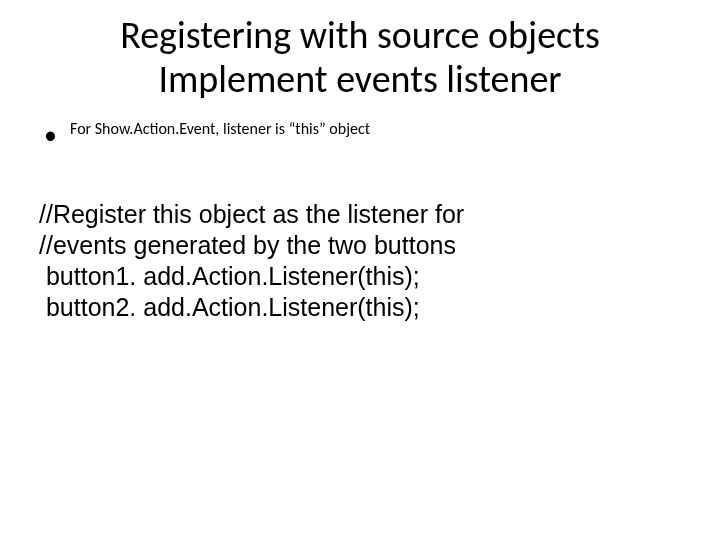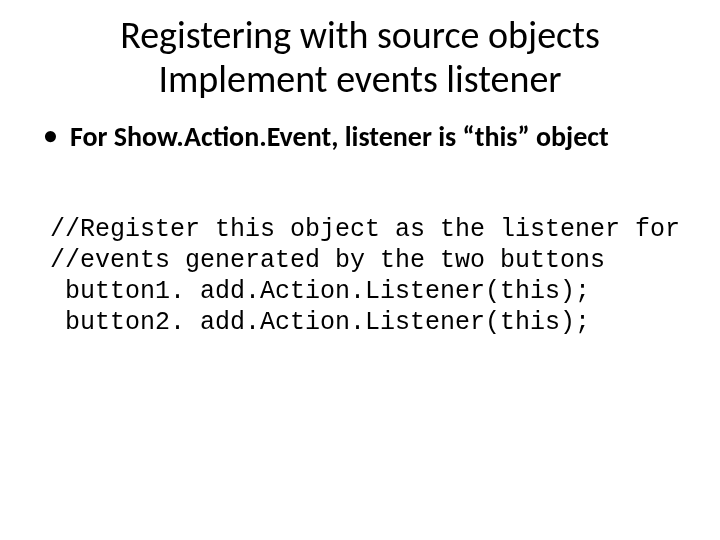--- a/index.html
+++ b/index.html
@@ -25,40 +25,39 @@
     font-weight: 400;
     margin: 0 0 18px 0;
     letter-spacing: 0px;
   }
   .bullets {
     list-style: none;
     padding: 0;
     margin: 0 0 28px 0;
   }
   .bullets li {
-    font-size: 28px;
+    font-size: 16px;
     line-height: 1.25;
     padding-left: 38px;
     position: relative;
     margin: 2px 0;
-    font-weight: bold;
   }
   .bullets li::before {
     content: "•";
     position: absolute;
     left: 12px;
     top: 0;
     font-size: 26px;
   }
   .code {
-    font-family: Liberation Mono, monospace;
+    font-family: Liberation Sans, sans-serif;
     font-size: 25px;
     line-height: 1.25;
     white-space: pre;
-    margin-left: 18px;
+    margin-left: 7px;
   }
 </style>
 </head>
 <body>
 
 <div class="slide">
 
   <h1 class="title">
     <span>Registering with source objects</span><br>
     <span>Implement events listener</span>

